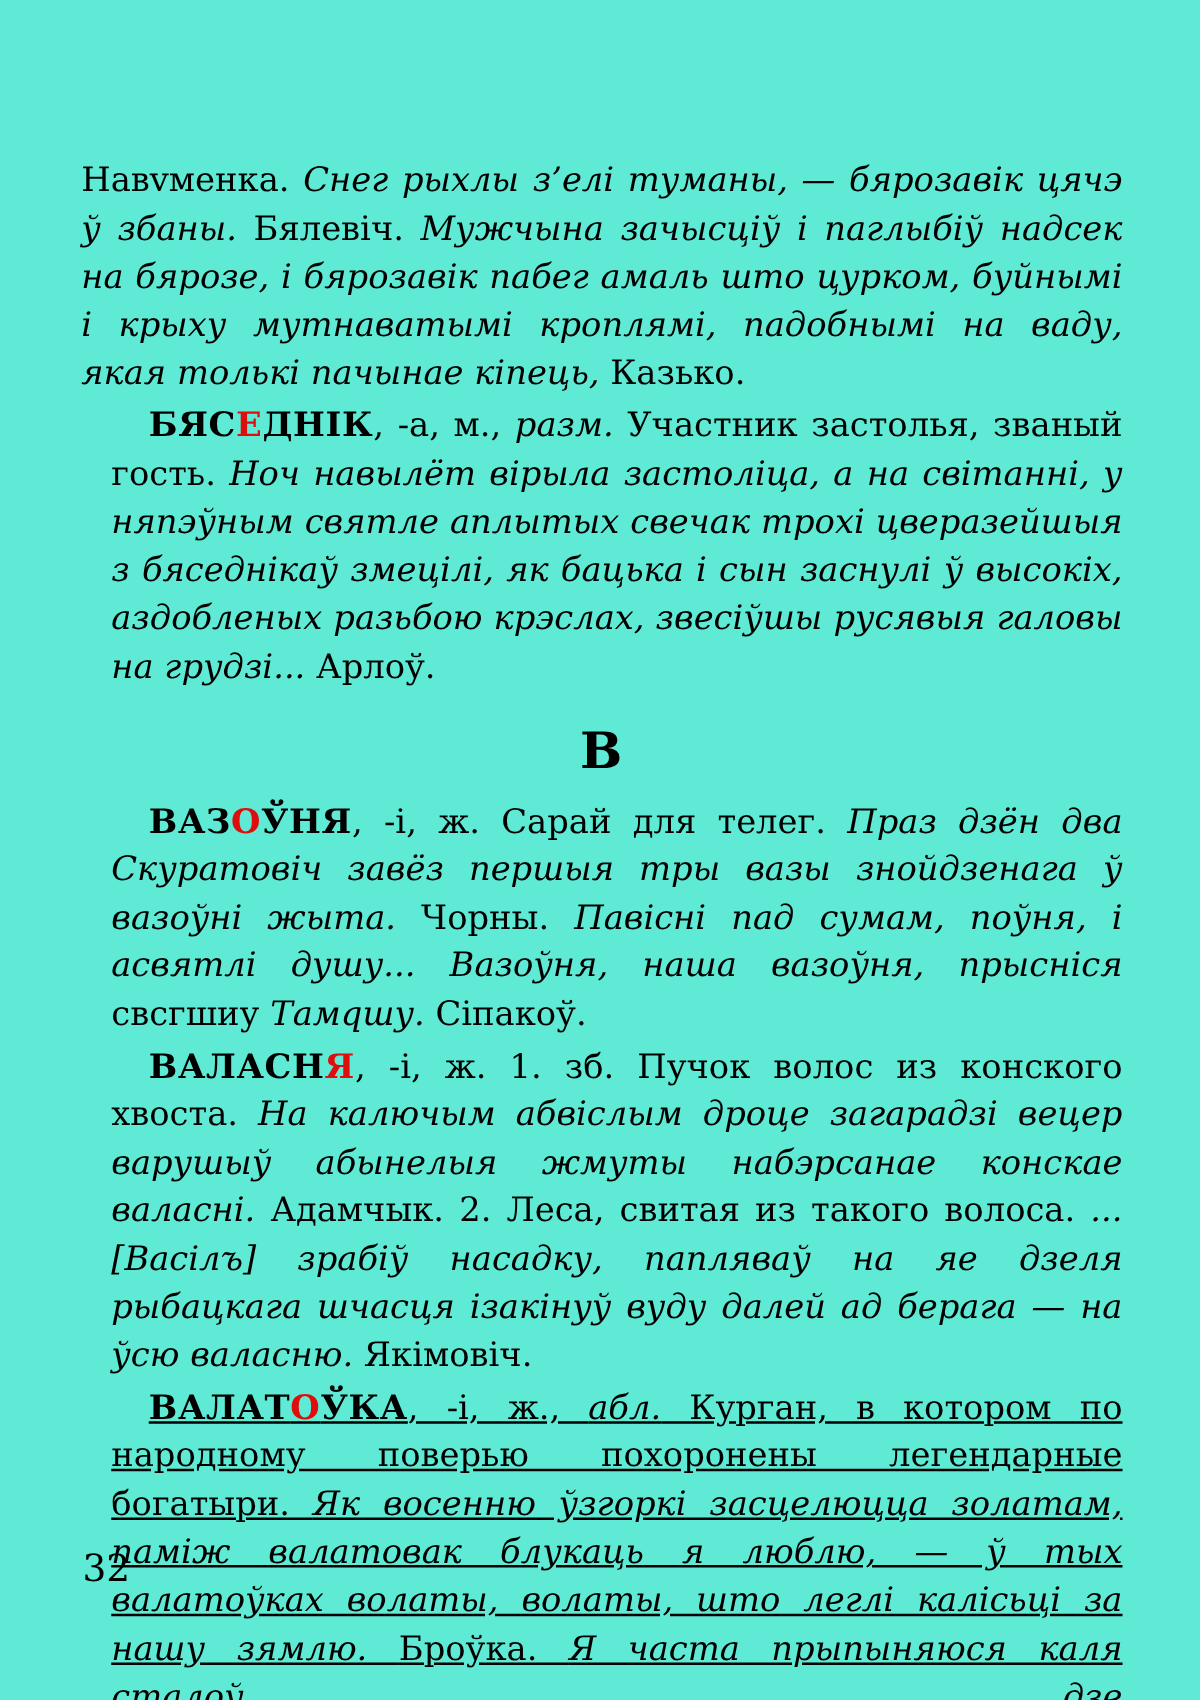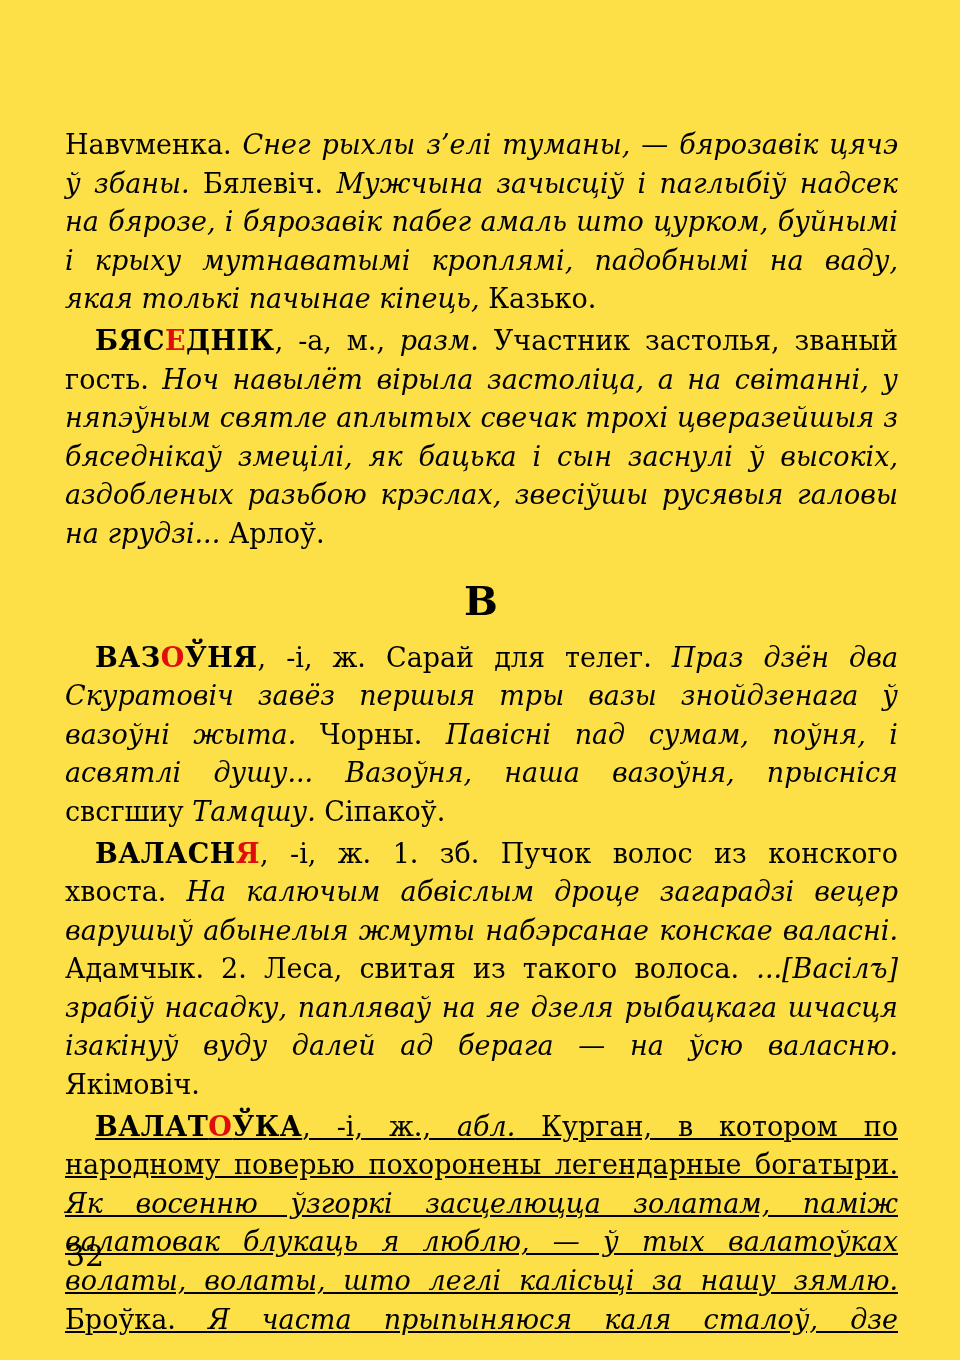--- a/index.html
+++ b/index.html
@@ -4,40 +4,41 @@
 <style>
   html, body {
     margin: 0;
     padding: 0;
     background: #ffffff;
   }
   .page {
     position: relative;
     width: 960px;
     height: 1360px;
-    background: #fde047;
+    background: #5eead4;
     color: #000000;
     font-family: "DejaVu Serif", serif;
     overflow: hidden;
   }
   .text-flow {
     position: absolute;
     left: 65px;
     right: 62px;
     top: 126px;
   }
   .text-flow p {
     margin: 0 0 3px 0;
     font-size: 27px;
     line-height: 38.6px;
     text-align: justify;
     text-align-last: left;
   }
   .text-flow p.indented {
     text-indent: 30px;
+    margin-left: 24px;
   }
   .text-flow p.justify-last {
     text-align-last: justify;
     text-decoration: underline;
   }
   .run-roman { font-style: normal; font-weight: normal; }
   .run-italic { font-style: italic; font-weight: normal; }
   .run-bold {
     font-style: normal;
     font-weight: bold;

